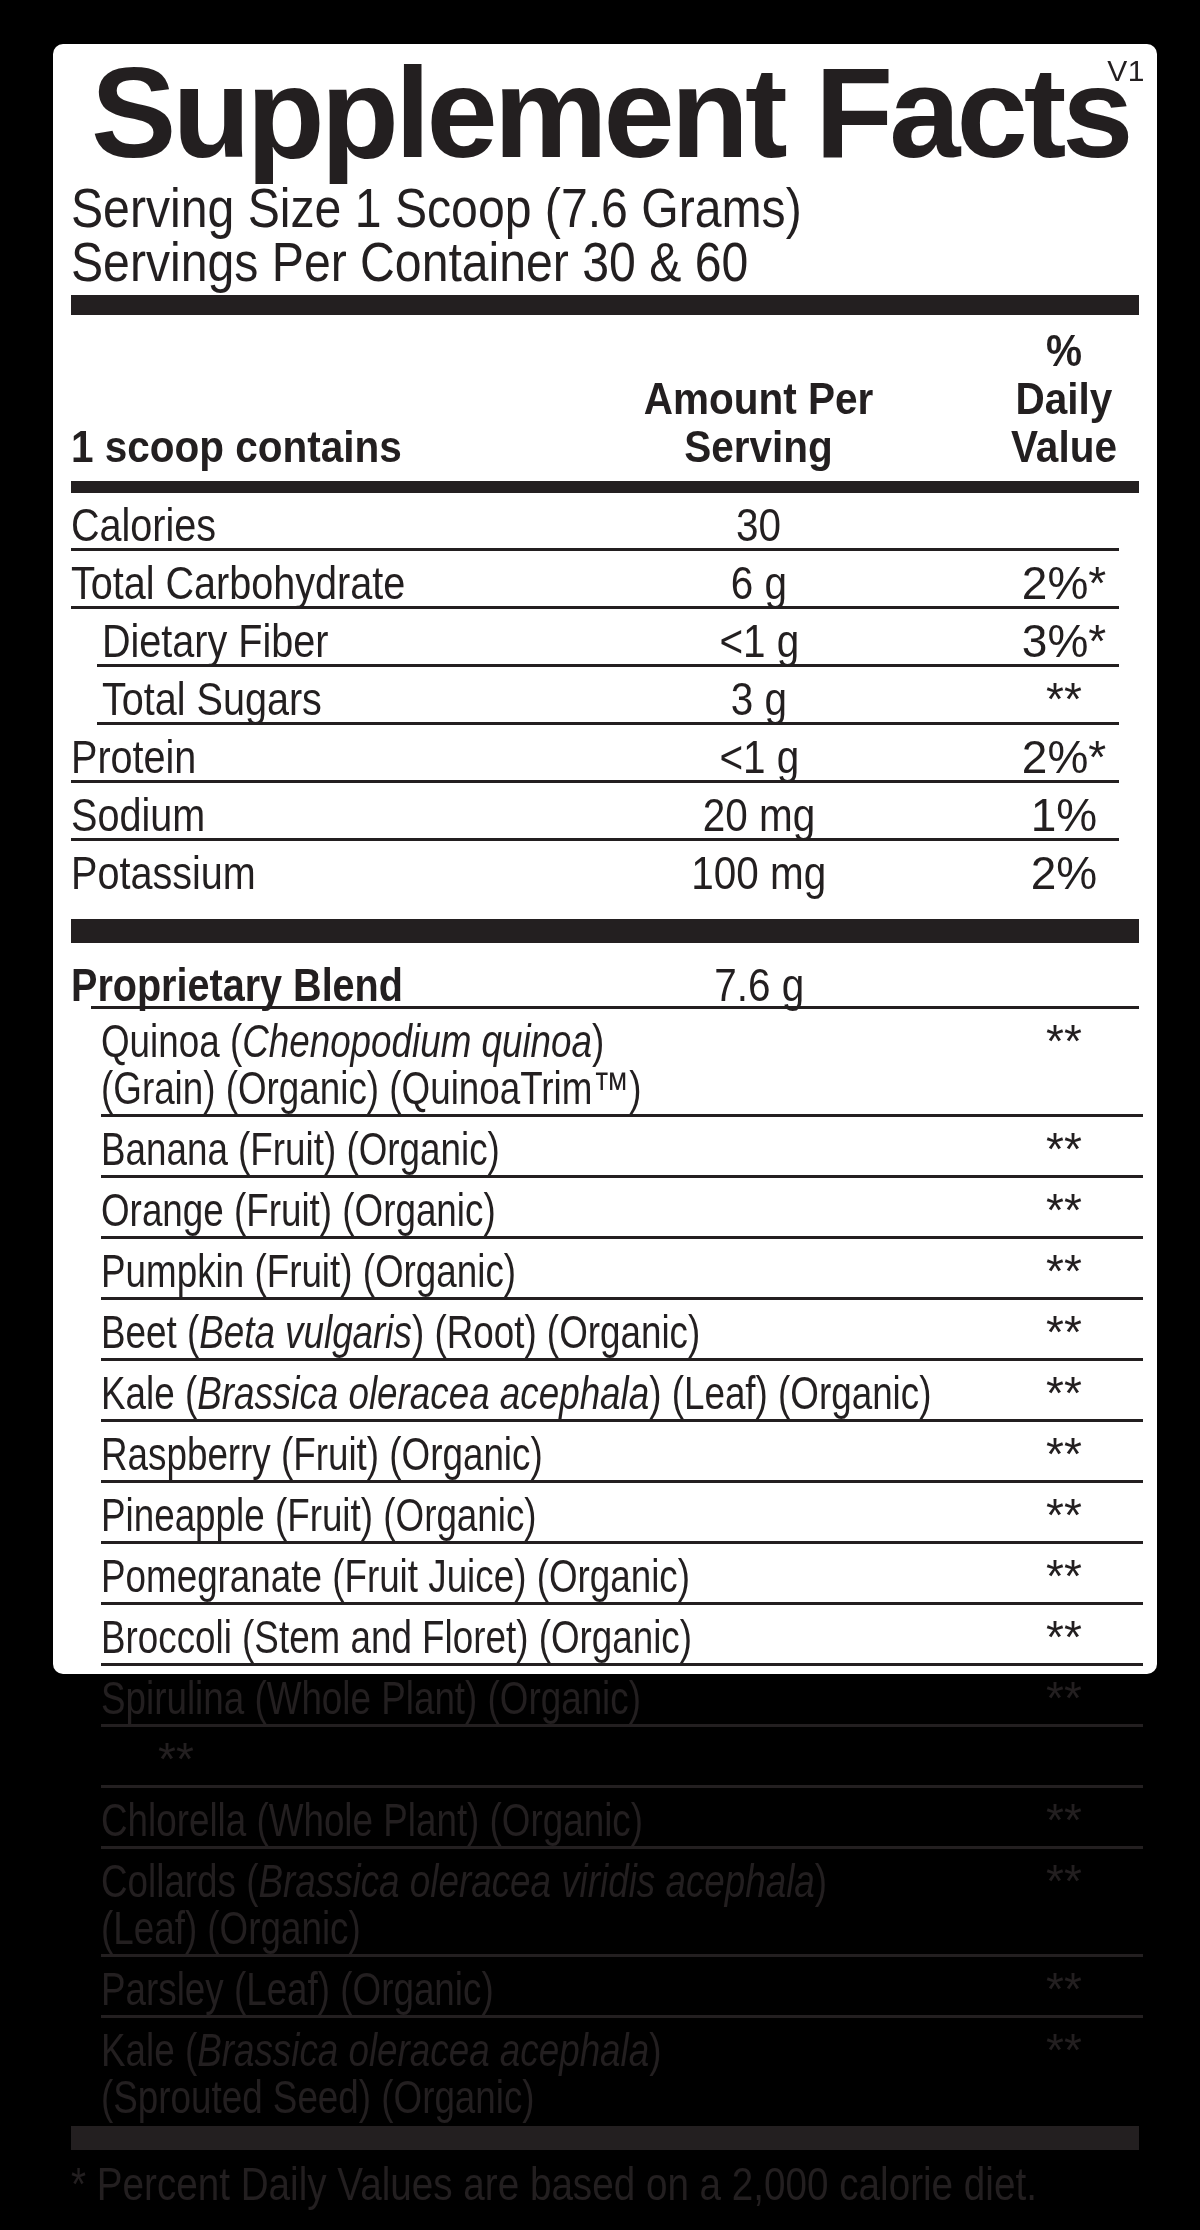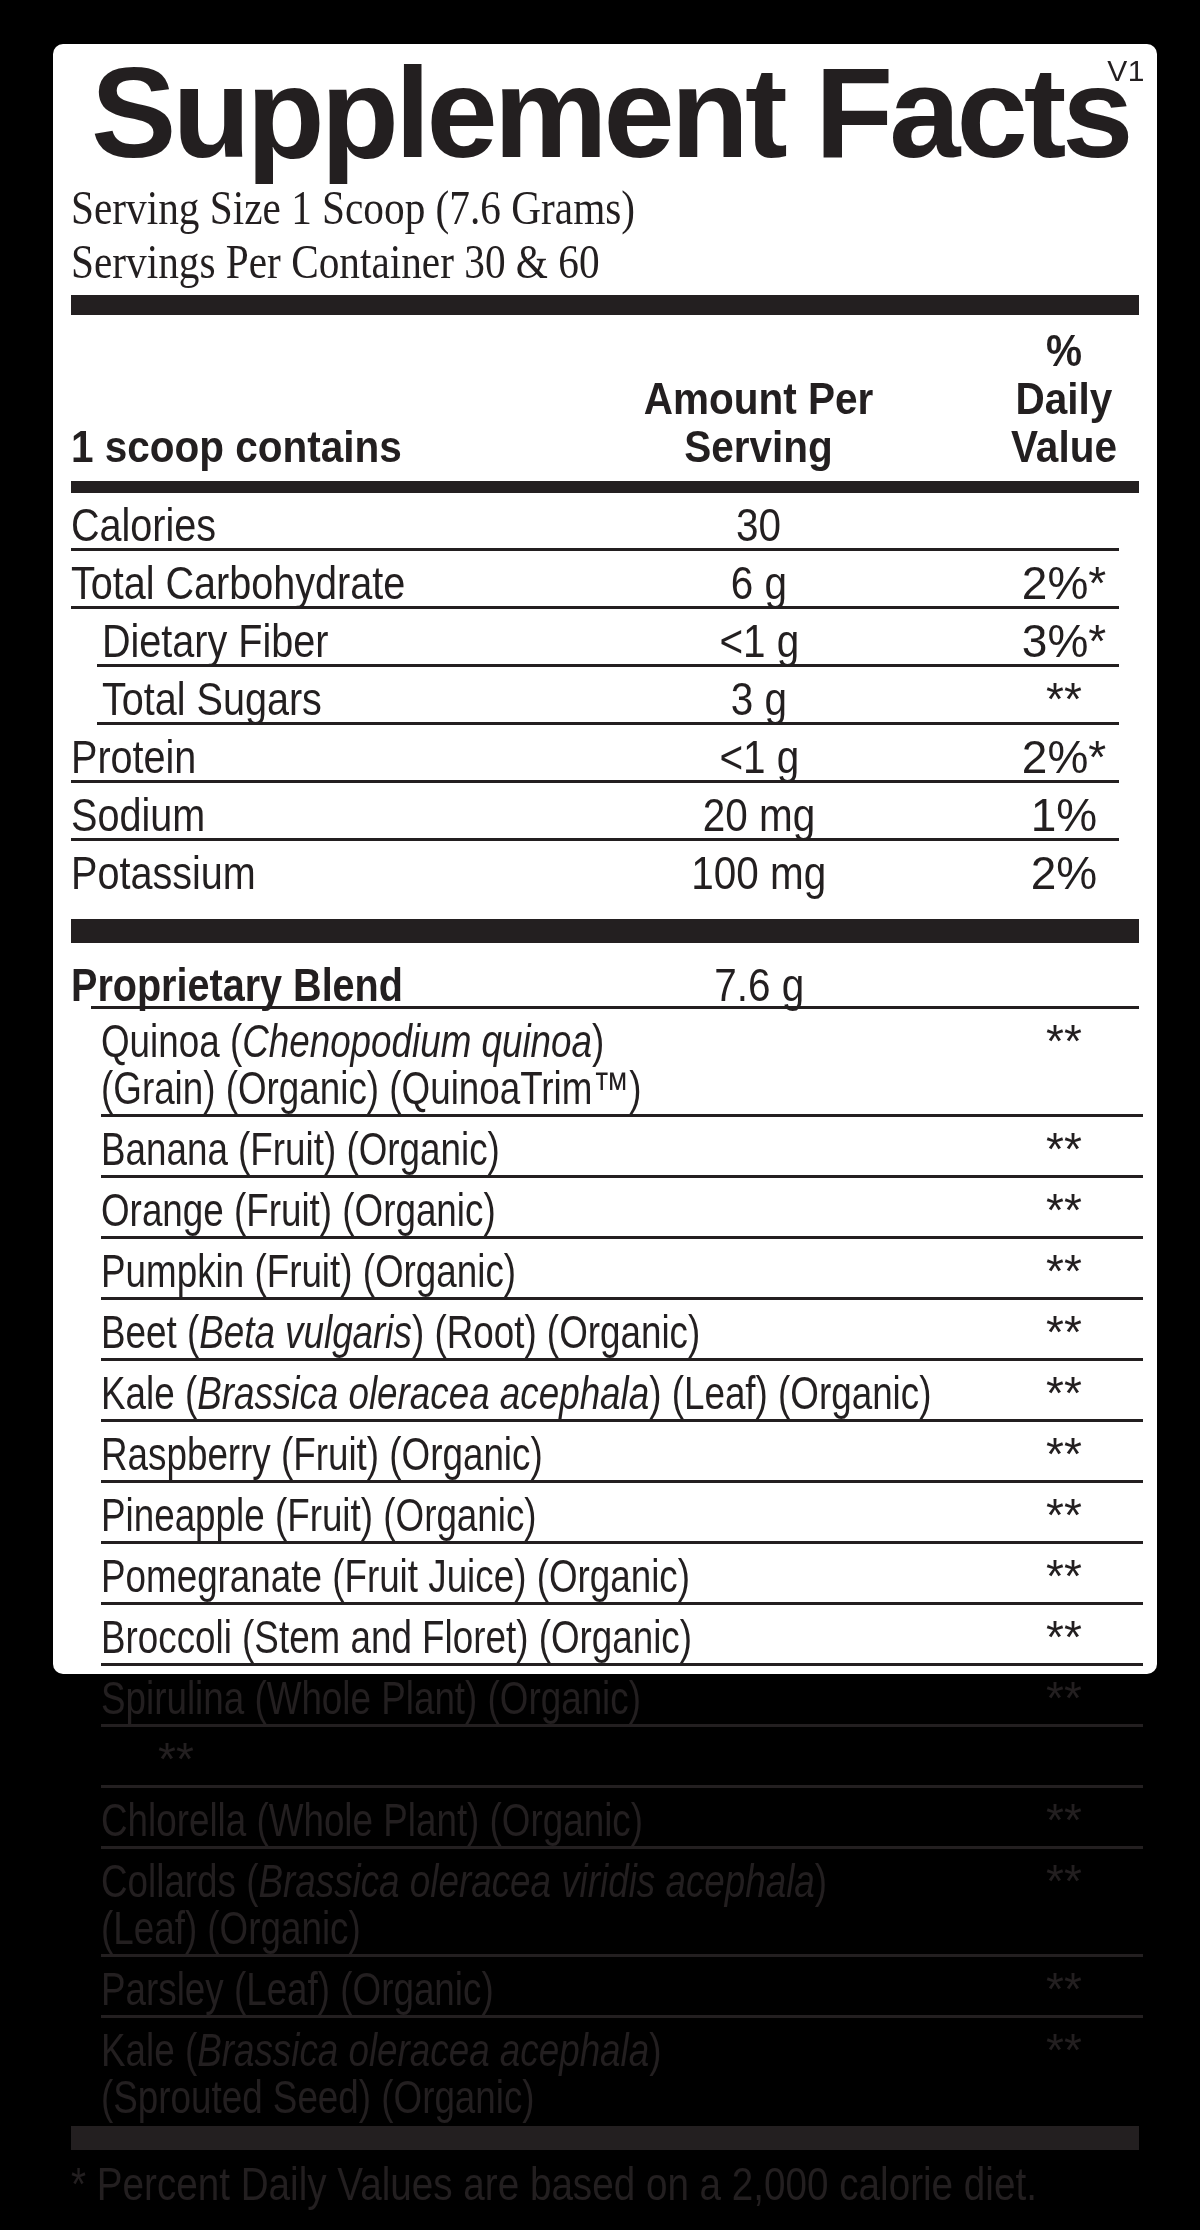--- a/index.html
+++ b/index.html
@@ -25,21 +25,21 @@
     padding:0 18px;
   }
   .version{
     position:absolute;top:10px;right:12px;
     font-size:30px;letter-spacing:.5px;
   }
   .title{
     font-size:128px;font-weight:bold;letter-spacing:-4px;
     line-height:1.04;margin:2px 0 0 20px;white-space:nowrap;
   }
-  .serving{font-size:48px;line-height:54px;margin-top:2px;font-family:Liberation Serif, serif;}
+  .serving{font-size:56px;line-height:54px;margin-top:2px;}
   
   .cx{display:inline-block;transform:scaleX(.86);transform-origin:0 50%;white-space:nowrap;}
   .cxn{display:inline-block;transform:scaleX(.80);transform-origin:0 50%;white-space:nowrap;}
   .cxc{display:inline-block;transform:scaleX(.88);white-space:nowrap;}
   .hdr{display:inline-block;transform:scaleX(.90);white-space:pre-line;}
   .hdr-left{transform-origin:0 50%;}
   .b{font-weight:bold;}
   .bar{background:var(--ink);}
   .bar-thick{height:20px;margin-top:6px;}
   .bar-thin{height:12px;}

